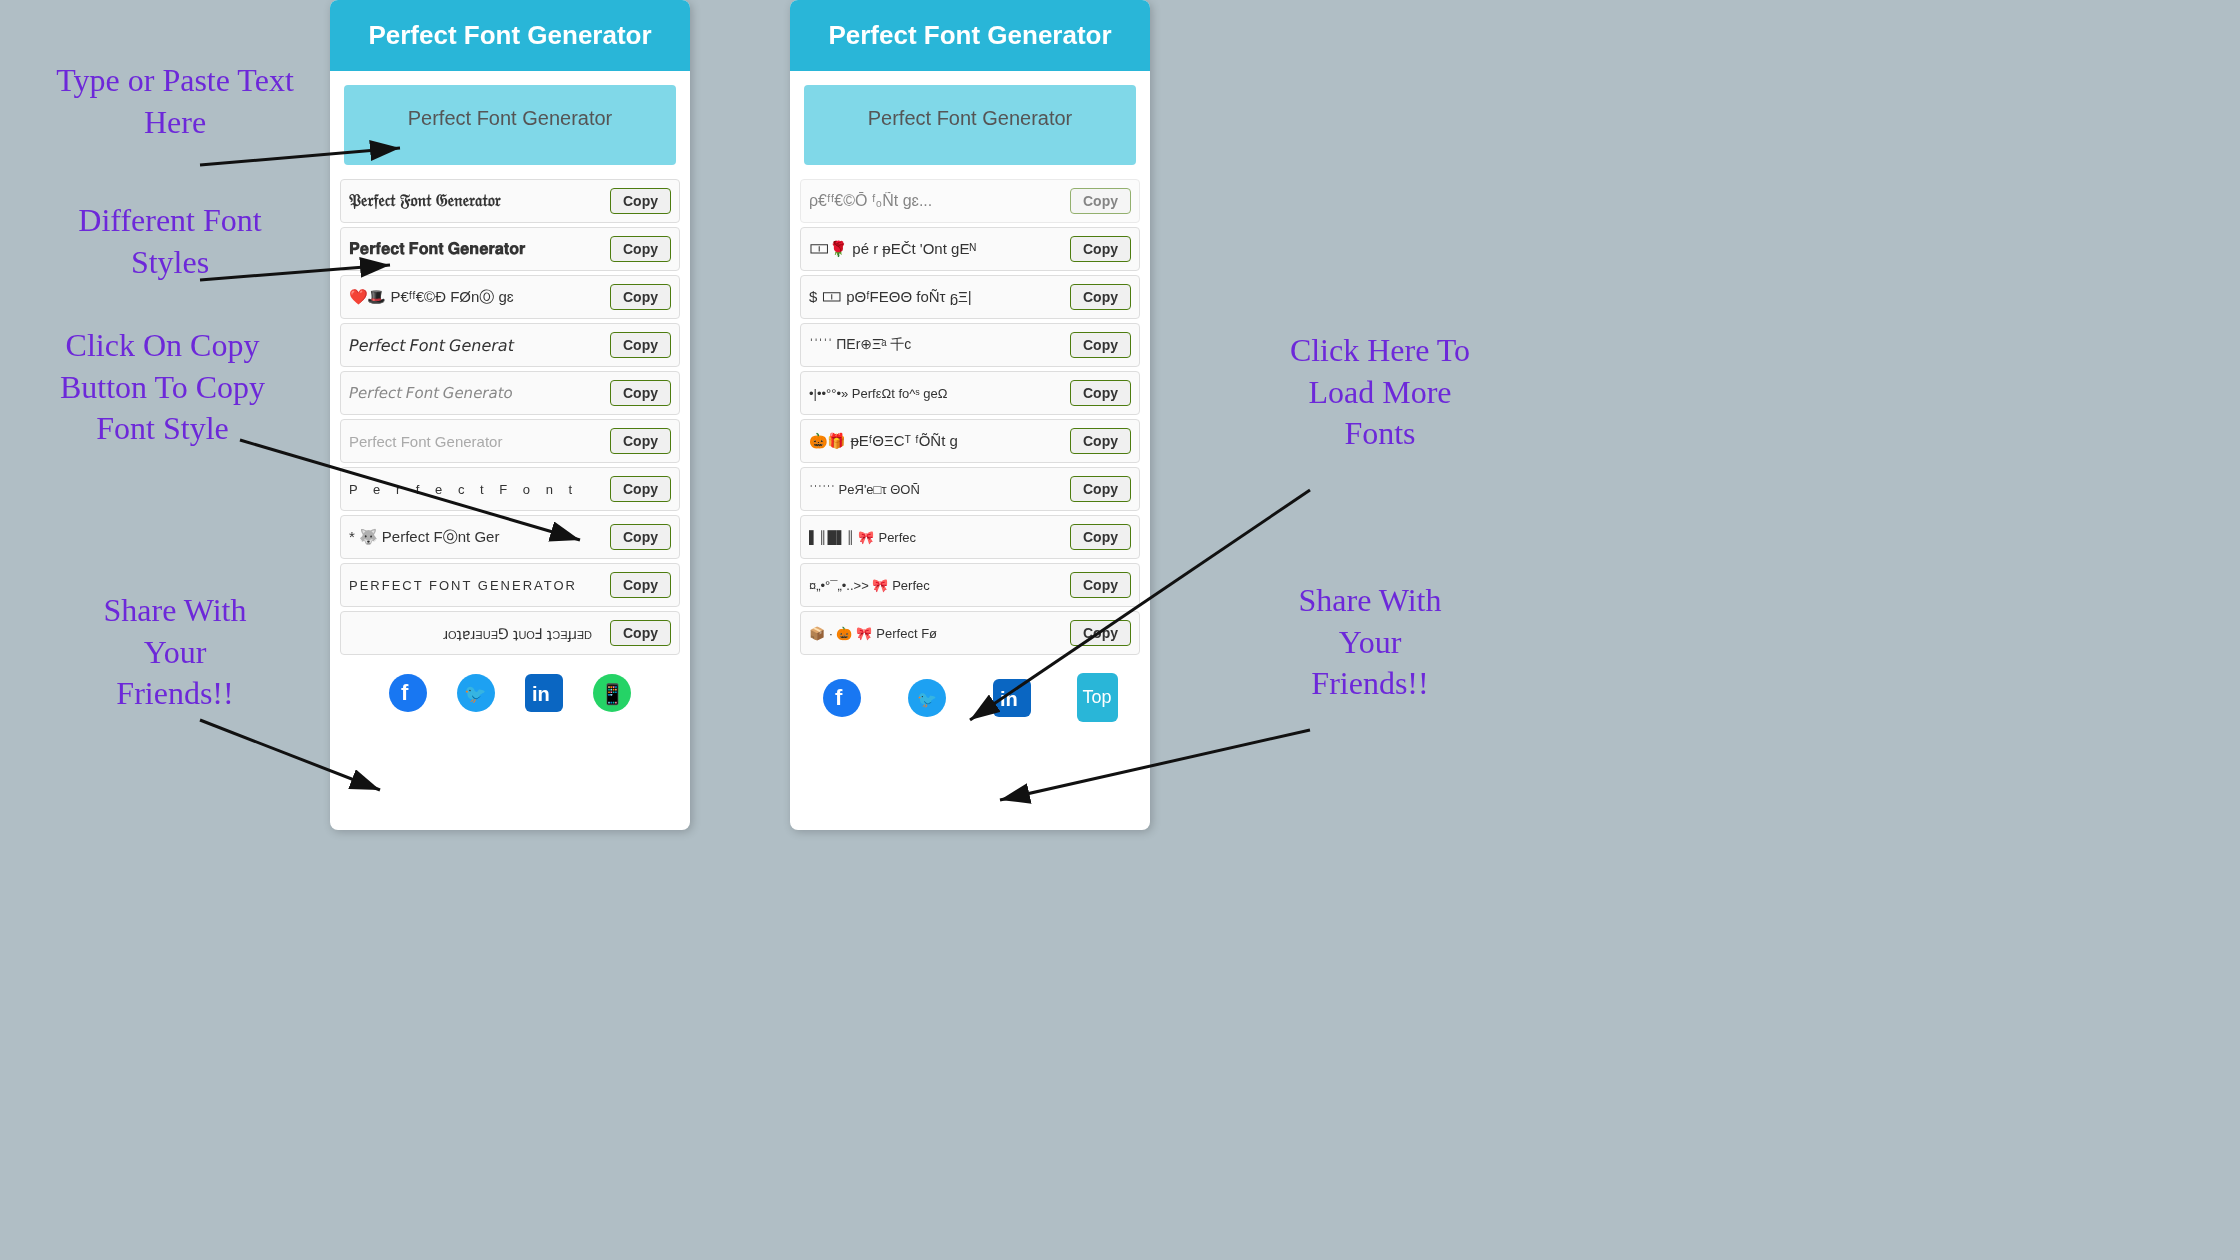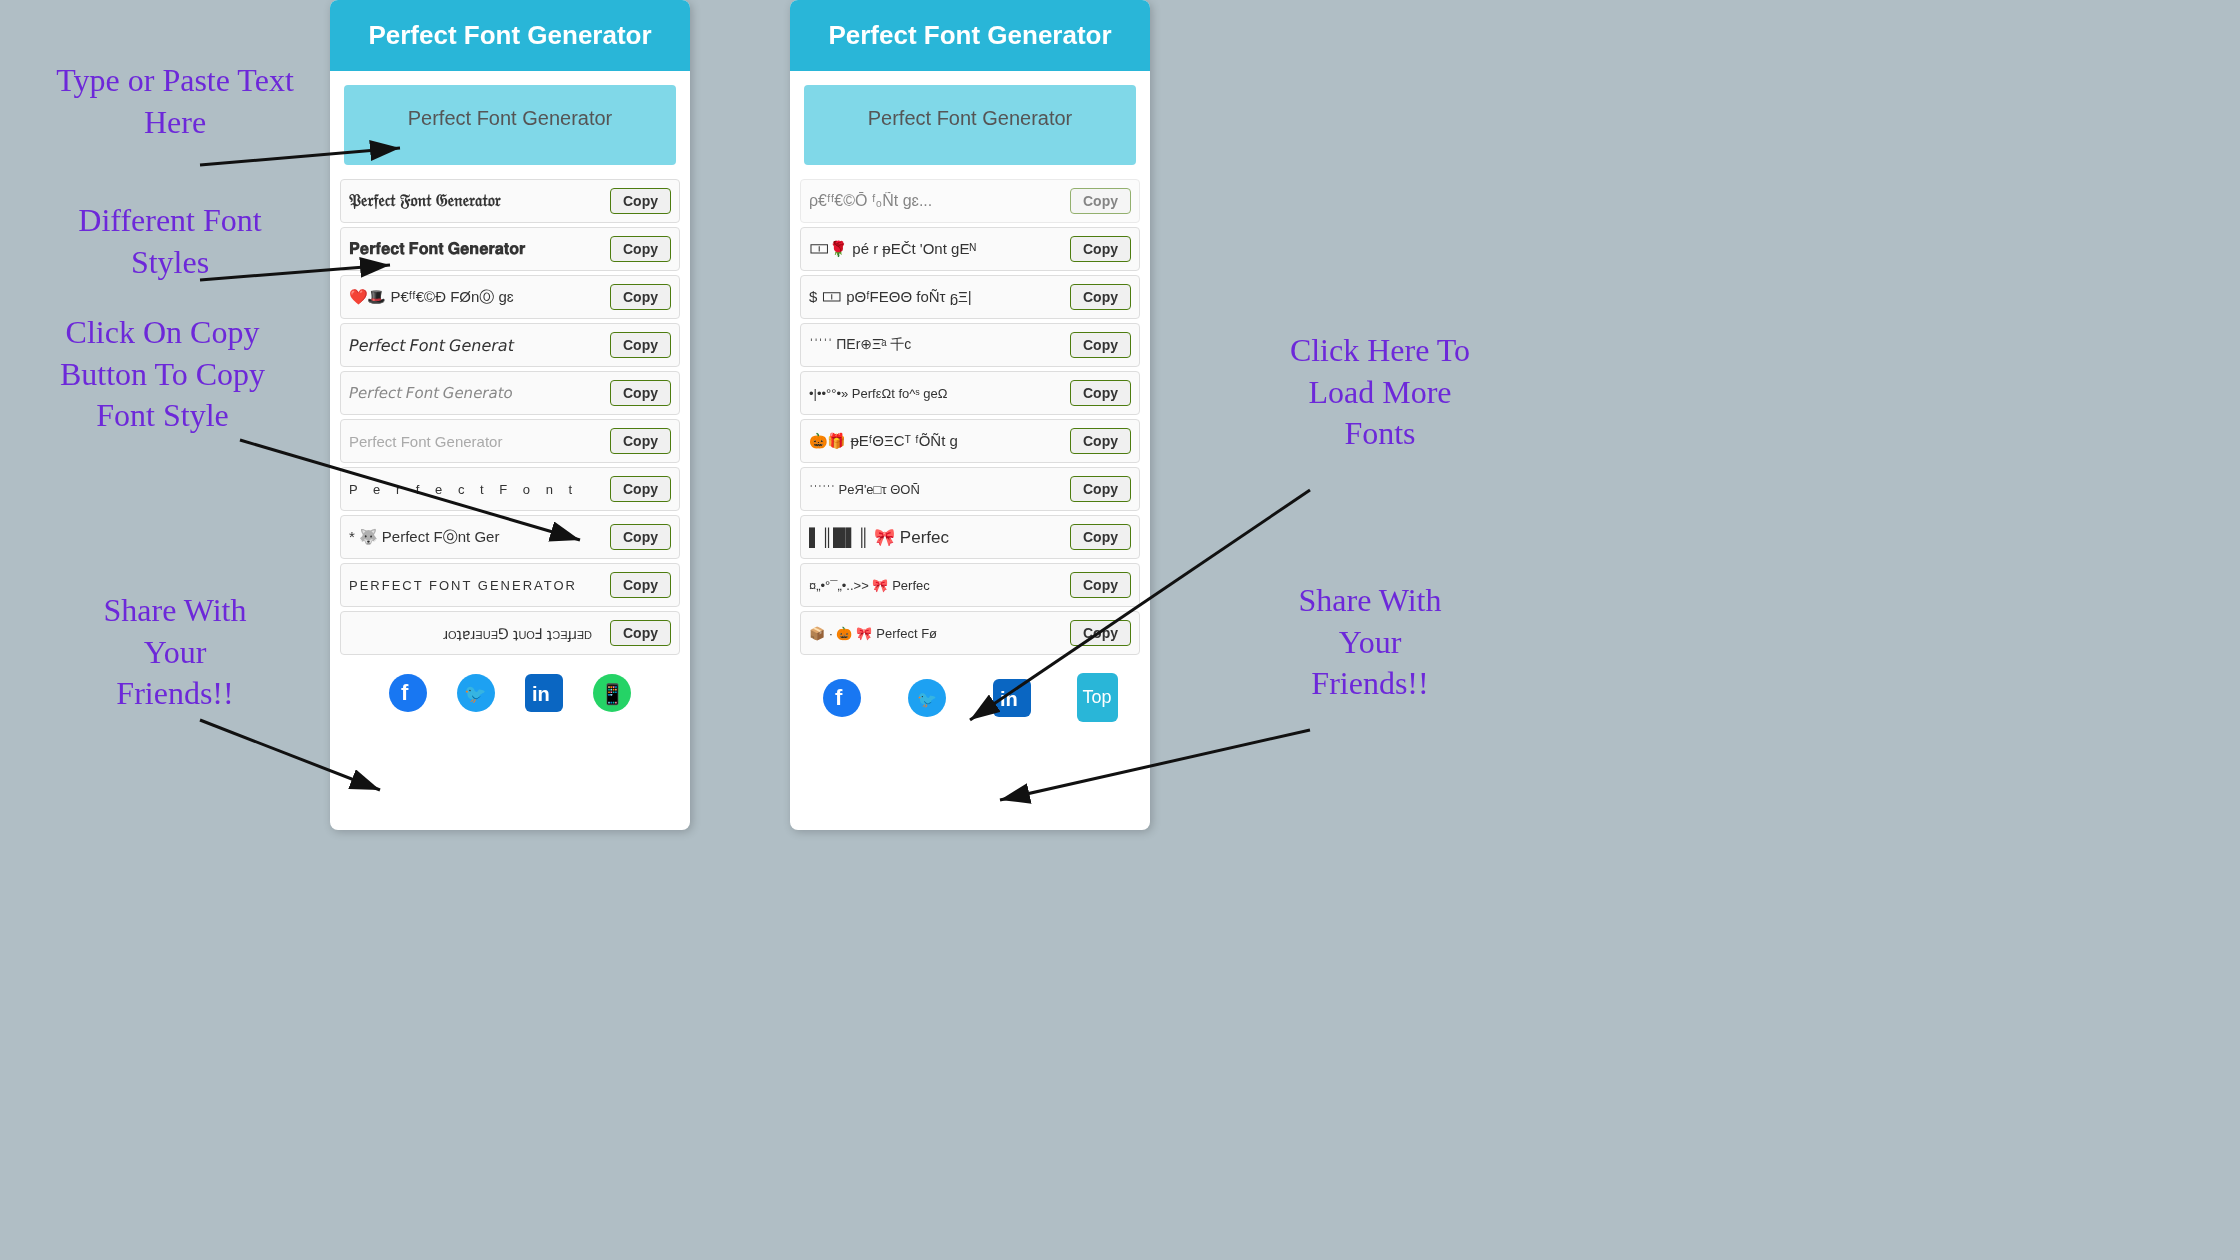--- a/index.html
+++ b/index.html
@@ -275,21 +275,21 @@
   </div>
   <div class="font-row">
     <span class="font-text font-mixed-emoji">🎃🎁 ᵽEᶠΘΞCᵀ ᶠÕÑt g</span>
     <button class="copy-btn">Copy</button>
   </div>
   <div class="font-row">
     <span class="font-text" style="font-size:13px;">ˈˈˈˈˈˈ PeЯ'e□τ ΘOÑ</span>
     <button class="copy-btn">Copy</button>
   </div>
   <div class="font-row">
-    <span class="font-text" style="font-size:17px;">▌║█▌║ 🎀 Perfec</span>
+    <span class="font-text" style="font-size:13px;">▌║█▌║ 🎀 Perfec</span>
     <button class="copy-btn">Copy</button>
   </div>
   <div class="font-row">
     <span class="font-text" style="font-size:13px;">¤„•°¯„•..&gt;&gt; 🎀 Perfec</span>
     <button class="copy-btn">Copy</button>
   </div>
   <div class="font-row">
     <span class="font-text" style="font-size:13px;">📦 · 🎃 🎀 Perfect Fø</span>
     <button class="copy-btn">Copy</button>
   </div>
@@ -313,21 +313,21 @@
         <rect width="38" height="38" rx="6" fill="#0A66C2"></rect>
         <text x="7" y="27" font-size="20" fill="white" font-family="Arial" font-weight="bold">in</text>
       </svg>
     </div>
     <button class="top-btn">Top</button>
   </div>
 </div>
 
 <div class="annotation" style="top:60px;left:30px;width:290px;">Type or Paste Text<br>Here</div>
 <div class="annotation" style="top:200px;left:30px;width:280px;">Different Font<br>Styles</div>
-<div class="annotation" style="top:312px;left:15px;width:295px;">Click On Copy<br>Button To Copy<br>Font Style</div>
+<div class="annotation" style="top:325px;left:15px;width:295px;">Click On Copy<br>Button To Copy<br>Font Style</div>
 <div class="annotation" style="top:590px;left:50px;width:250px;">Share With<br>Your<br>Friends!!</div>
 <div class="annotation" style="top:330px;left:1230px;width:300px;">Click Here To<br>Load More<br>Fonts</div>
 <div class="annotation" style="top:580px;left:1230px;width:280px;">Share With<br>Your<br>Friends!!</div>
 
 <svg class="arrows-overlay">
 
   <defs>
     <marker id="arrowhead" markerWidth="10" markerHeight="7" refX="10" refY="3.5" orient="auto">
       <polygon points="0 0, 10 3.5, 0 7" fill="#111"></polygon>
     </marker>

